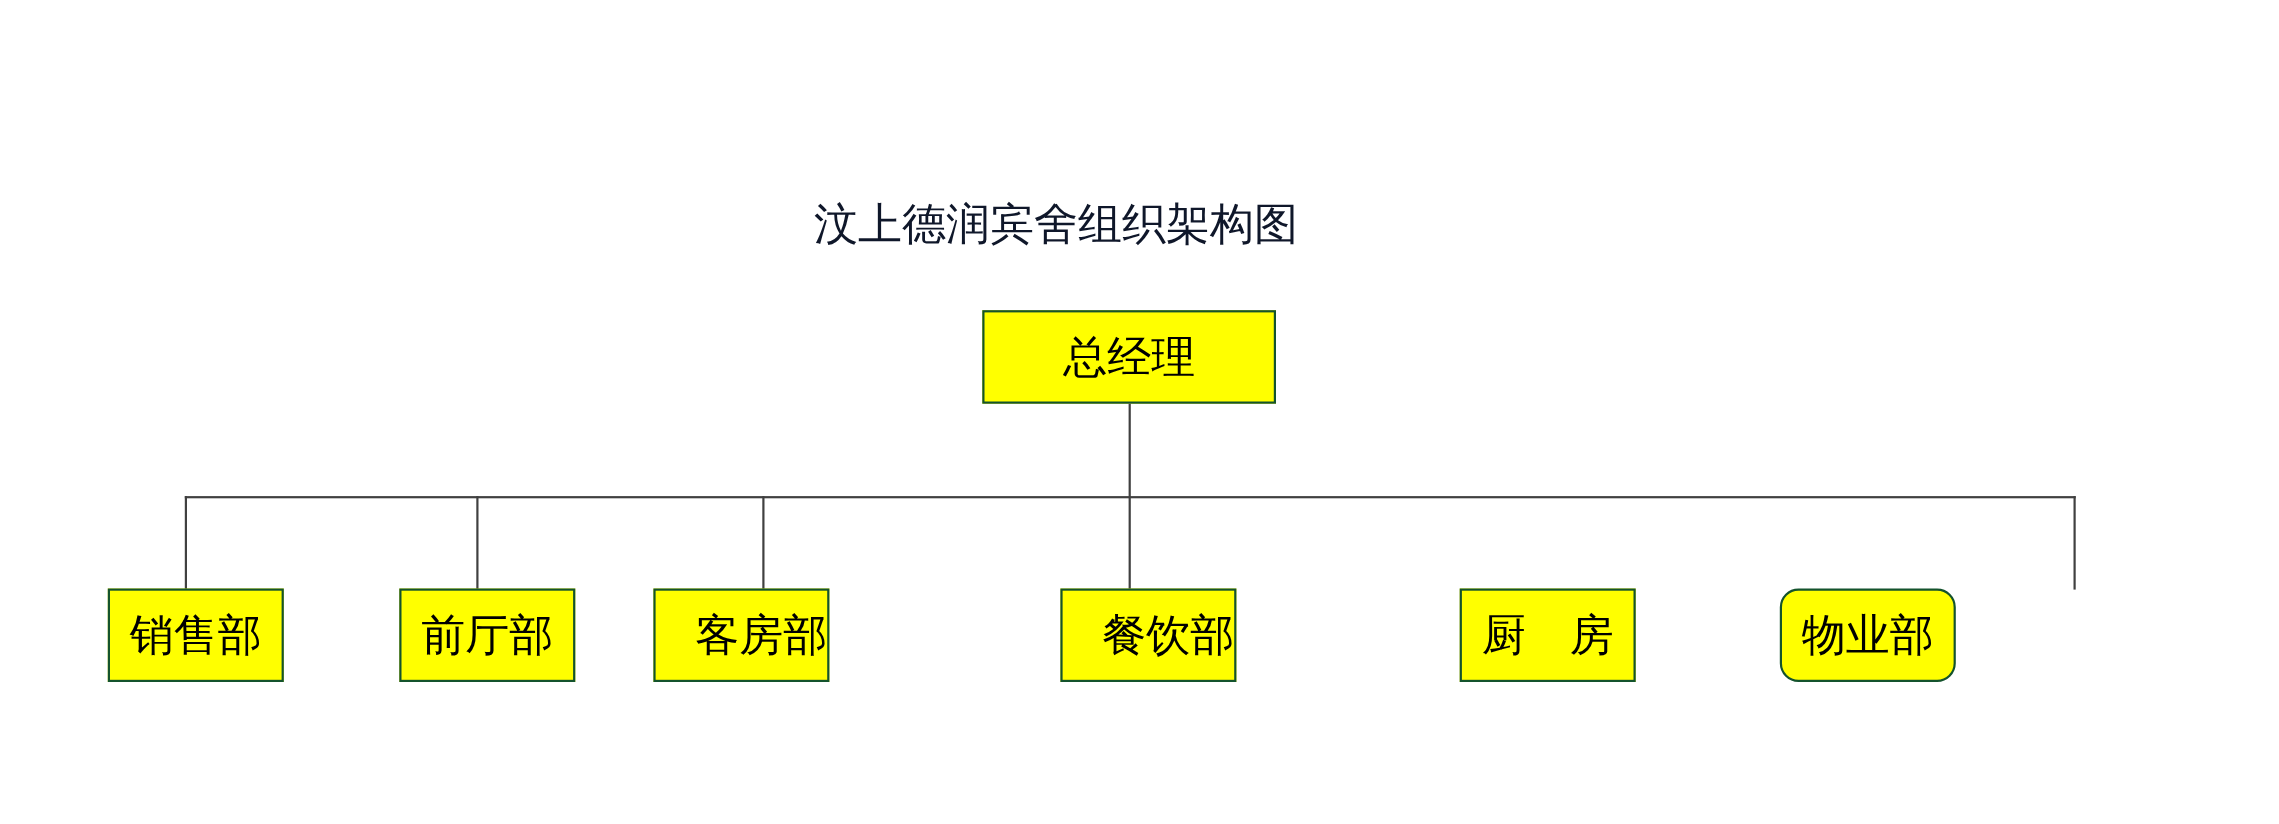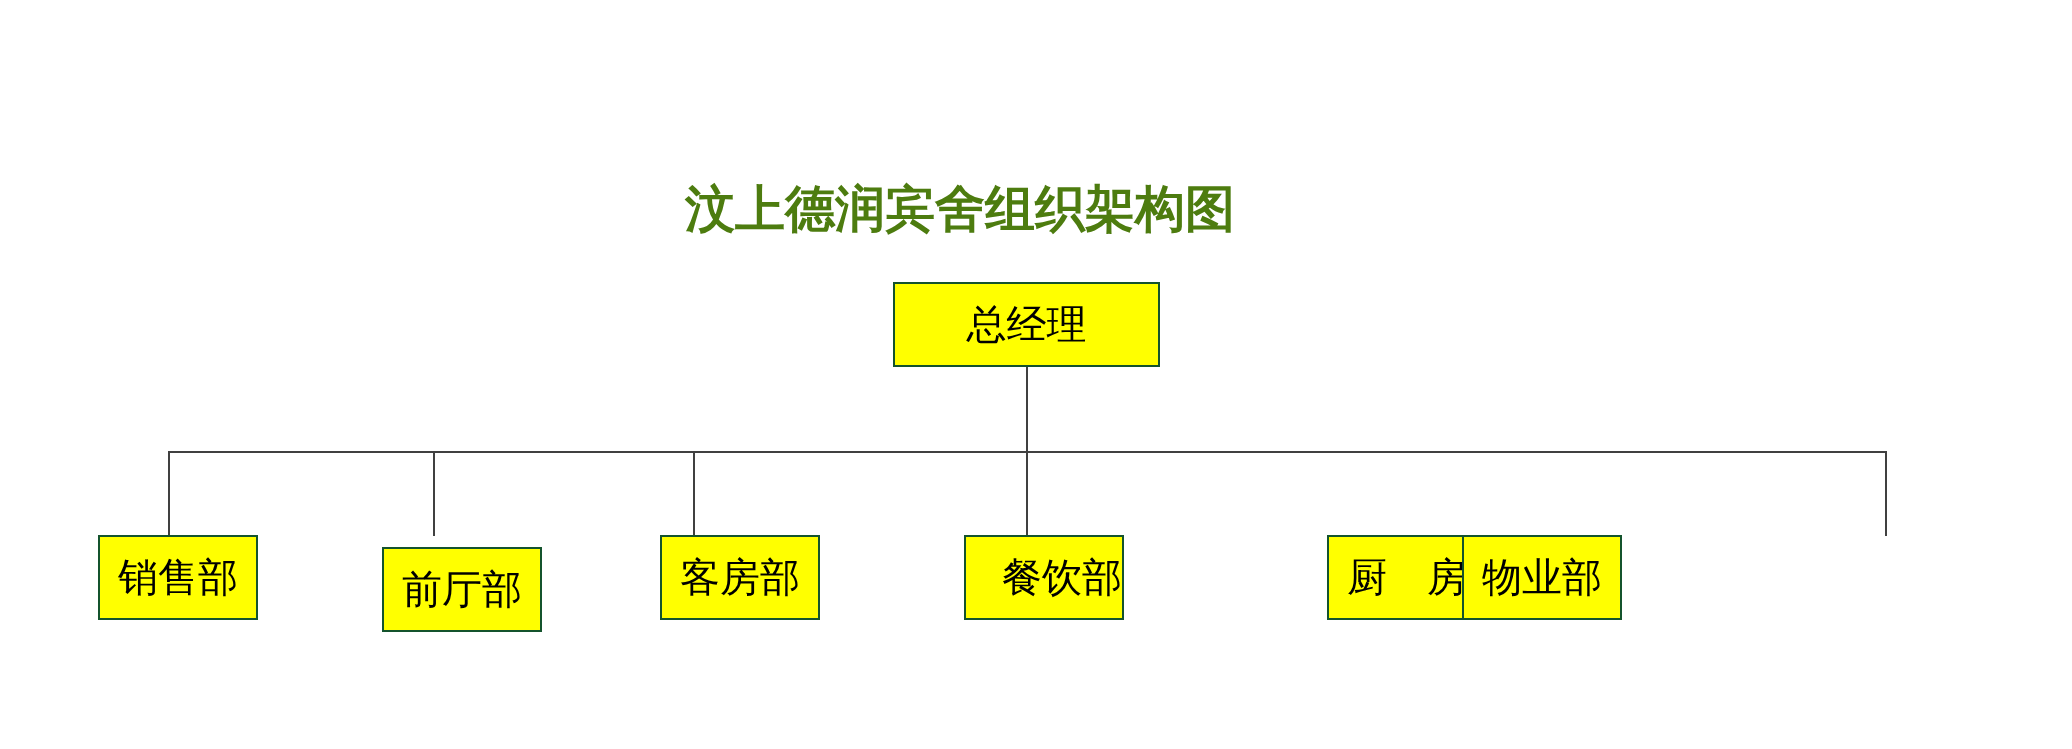--- a/index.html
+++ b/index.html
@@ -14,26 +14,26 @@
     background: #ffffff;
     overflow: hidden;
     font-family: "Liberation Serif", "DejaVu Serif", serif;
     color: #000000;
   }
   .chart-title {
     position: absolute;
     top: 176px;
     left: 960px;
     transform: translateX(-50%);
-    font-size: 50px;
-    font-weight: 700;
+    font-size: 40px;
+    font-weight: 400;
     letter-spacing: 0px;
     white-space: nowrap;
     margin: 0;
-    color: #4d7c0f;
+    color: #0f172a;
   }
   .node {
     position: absolute;
     box-sizing: border-box;
     background: #ffff00;
     border: 2px solid #14532d;
     display: flex;
     align-items: center;
     justify-content: center;
     font-size: 40px;
@@ -64,25 +64,25 @@
   }
   
   .stem-root        { left: 1026px; top: 367px; height: 169px; }
   .rail             { left: 168px;  top: 451px; width: 1719px; }
   .drop-sales       { left: 168px;  top: 451px; height: 85px; }
   .drop-front       { left: 433px;  top: 451px; height: 85px; }
   .drop-housekeep   { left: 693px;  top: 451px; height: 85px; }
   .drop-admin       { left: 1885px; top: 451px; height: 85px; }
 
   .dept-0 { left: 98px; }
-  .dept-1 { left: 382px; margin-top: 12px; }
-  .dept-2 { left: 660px; }
+  .dept-1 { left: 363px; }
+  .dept-2 { left: 594px; justify-content: flex-end; }
   .dept-3 { left: 964px; justify-content: flex-end; }
   .dept-4 { left: 1283px; margin-left: 44px; }
-  .dept-5 { left: 1462px; }
+  .dept-5 { left: 1618px; border-radius: 17px; }
   .dept-6 { left: 1815px; }
 </style>
 </head>
 <body>
 
 <div class="canvas">
 
   <h1 class="chart-title">汶上德润宾舍组织架构图</h1>
 
   <div class="node node-root">

